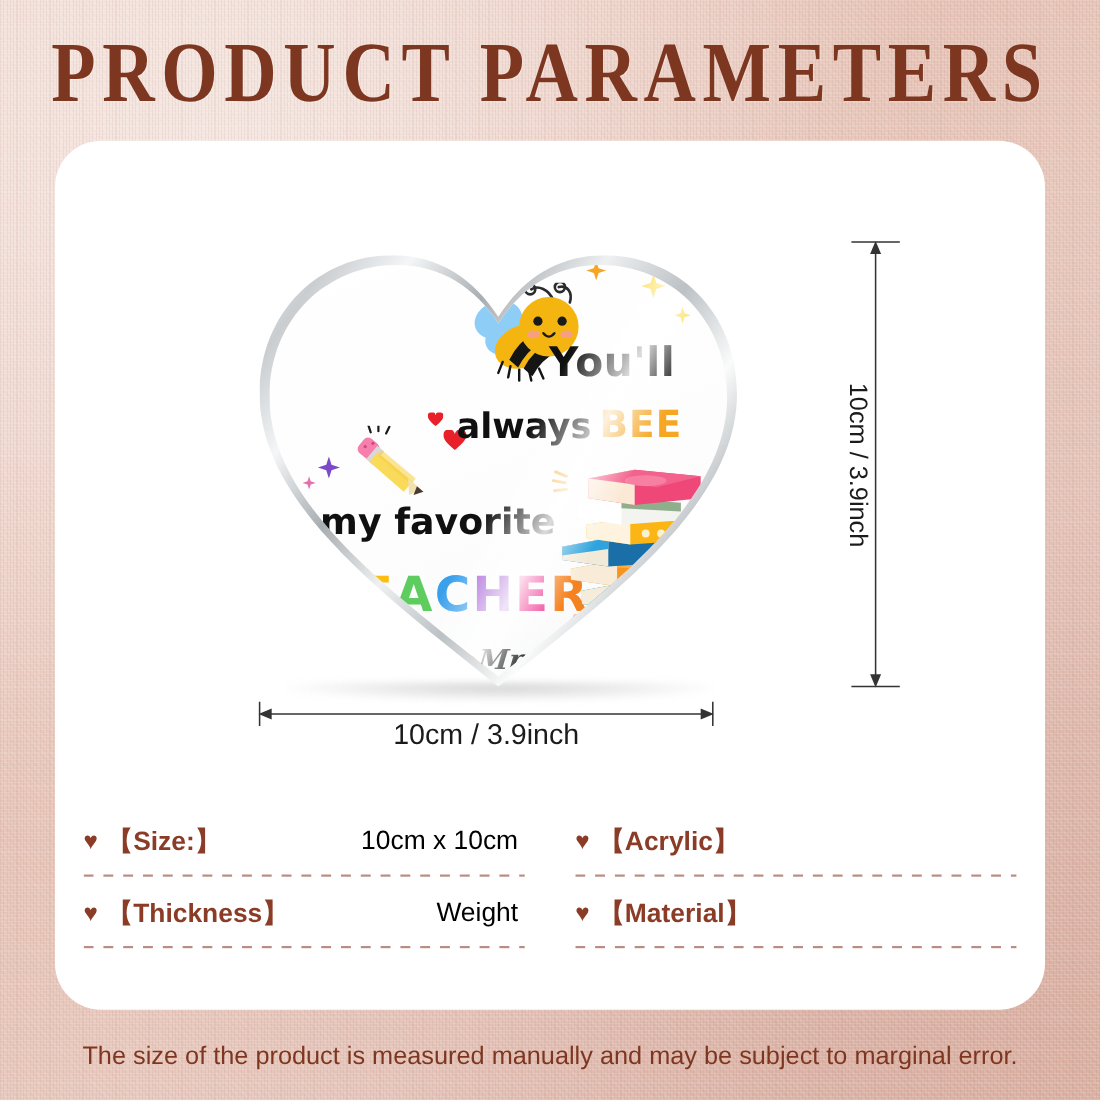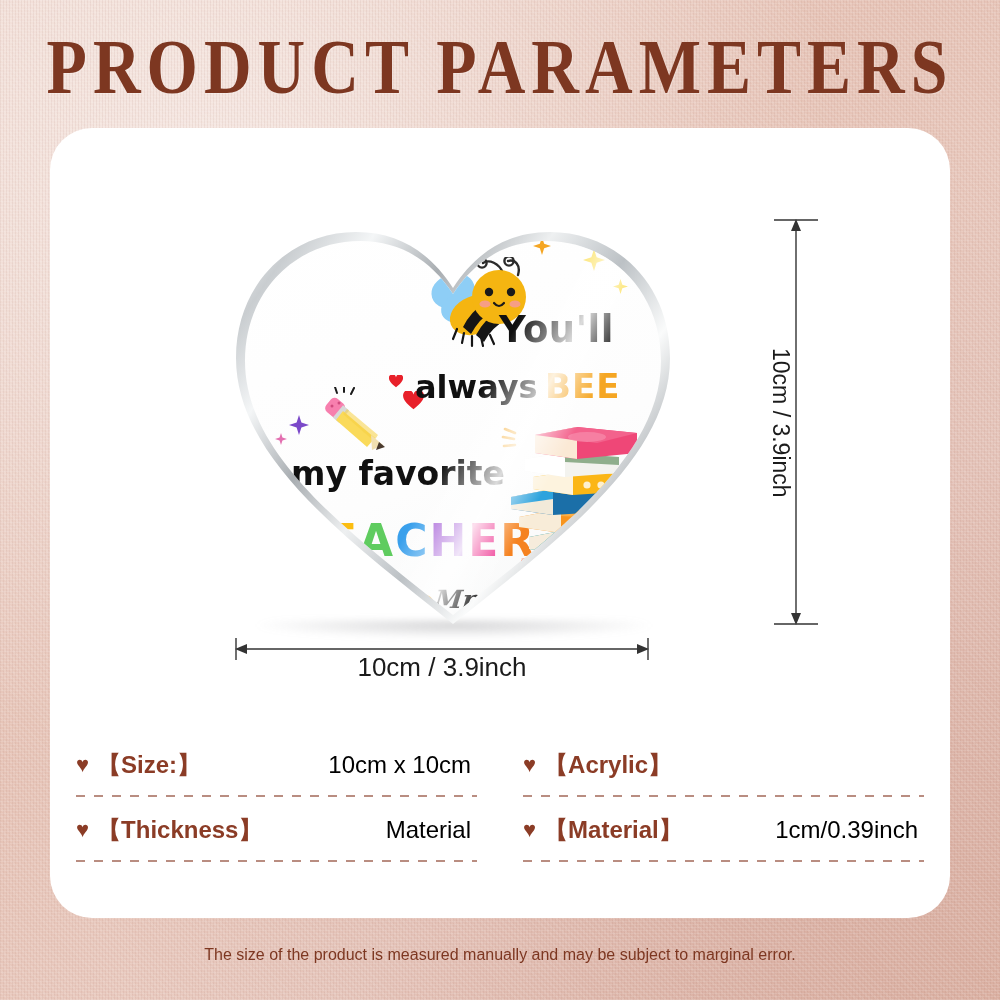--- a/index.html
+++ b/index.html
@@ -193,21 +193,21 @@
   .spec-val{
     color:#000000; font-size:24px; white-space:nowrap;
     margin-left:auto; padding-right:6px;
     font-family:"Liberation Sans", sans-serif;
   }
 
   
   #footer{
     position:absolute; left:0; top:946px; width:1000px;
     text-align:center; z-index:6;
-    font-size:16px; color:#7d3721;
+    font-size:23px; color:#7d3721;
     font-family:"Liberation Sans", sans-serif;
   }
 </style>
 </head>
 <body>
 
 <div id="frame"></div>
 
 <div id="header">
   <div id="header-title">PRODUCT  PARAMETERS</div>
@@ -392,24 +392,23 @@
       <span class="spec-key">【Size:】</span>
       <span class="spec-val">10cm x 10cm</span>
     </div>
     <div class="spec-cell">
       <span class="spec-heart">♥</span>
       <span class="spec-key">【Acrylic】</span>
     </div>
     <div class="spec-cell">
       <span class="spec-heart">♥</span>
       <span class="spec-key">【Thickness】</span>
-      <span class="spec-val">Material</span>
+      <span class="spec-val">Weight</span>
     </div>
     <div class="spec-cell">
       <span class="spec-heart">♥</span>
       <span class="spec-key">【Material】</span>
-      <span class="spec-val">1cm/0.39inch</span>
     </div>
   </div>
 
 </div>
 
 <div id="footer">The size of the product is measured manually and may be subject to marginal error.</div>
 
 </body></html>

